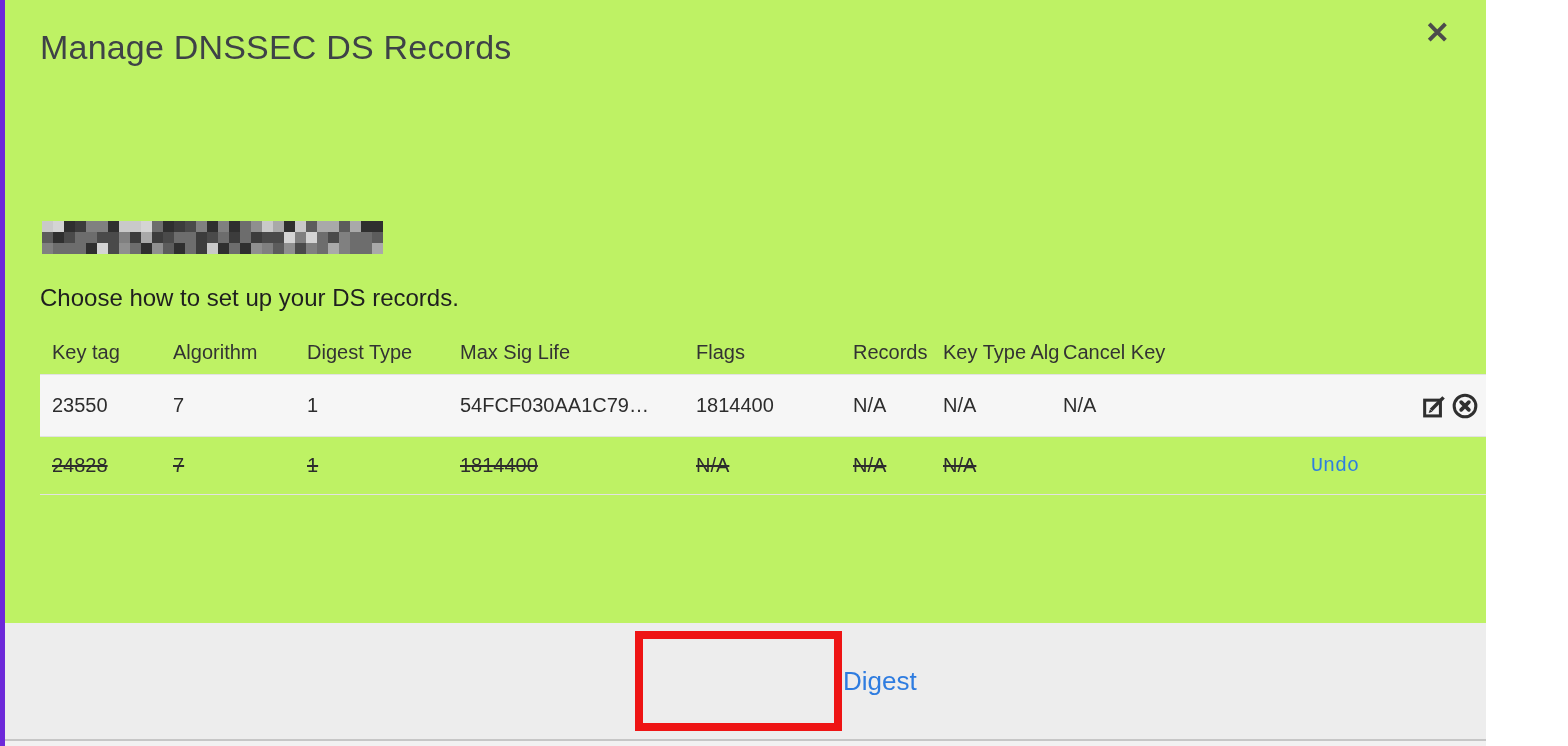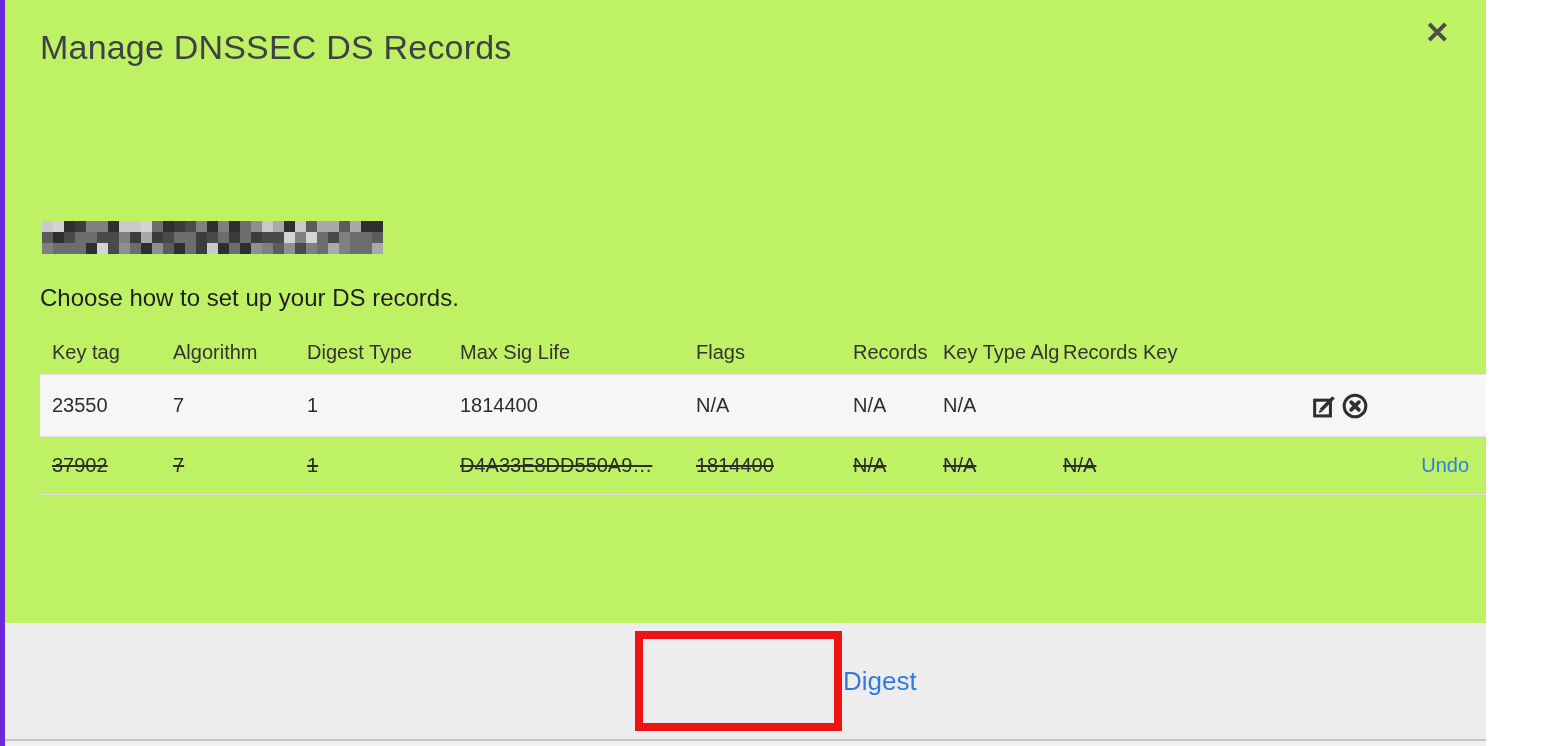--- a/index.html
+++ b/index.html
@@ -28,21 +28,21 @@
   .t-row{
     display:grid;
     grid-template-columns:121px 134px 153px 236px 157px 90px 120px 164px 158px 1fr;
     align-items:center;padding-left:12px;box-sizing:border-box;
   }
   .t-head{height:44px;font-size:20px;color:#333;}
   .t-body-row{height:62px;font-size:20px;color:#2d2d2d;border-top:1px solid #e2e2e2;}
   .t-body-row.striped{background:#f6f6f6;}
   .t-body-row.last{border-bottom:1px solid #e2e2e2;height:59px;}
   .t-body-row.deleted .cell-text{text-decoration:line-through;}
-  .actions-cell{display:flex;justify-content:flex-end;align-items:center;gap:3px;padding-right:16px;}
+  .actions-cell{display:flex;justify-content:flex-end;align-items:center;gap:3px;padding-right:16px;font-family:Liberation Mono, monospace;}
   .icon-btn{width:28px;height:28px;cursor:pointer;display:inline-flex;}
   .undo-link{font-size:20px;color:#2e7ee0;cursor:pointer;text-decoration:none;padding-right:10px;}
   .add-btn{
     position:absolute;left:37px;top:514px;height:39px;padding:0 30px;
     background:#fff;border:2px solid #639a0b;color:#639a0b;font-size:20px;
     font-family:"Liberation Sans",sans-serif;cursor:pointer;box-sizing:border-box;
   }
   .footer{
     position:absolute;left:0;top:623px;width:1563px;height:116px;background:#ededed;
     border-bottom:2px solid #c6c6c6;box-sizing:content-box;
@@ -172,27 +172,28 @@
 
   <div class="ds-table">
     <div class="t-row t-head" id="table-head">
         <div>Key tag</div>
         <div>Algorithm</div>
         <div>Digest Type</div>
         <div>Max Sig Life</div>
         <div>Flags</div>
         <div>Records</div>
         <div>Key Type Alg</div>
-        <div>Records Key</div>
+        <div>Cancel Key</div>
       </div>
     <div id="table-body">
         <div class="t-row t-body-row striped">
           <div><span class="cell-text">23550</span></div>
           <div><span class="cell-text">7</span></div>
           <div><span class="cell-text">1</span></div>
+          <div><span class="cell-text">54FCF030AA1C79…</span></div>
           <div><span class="cell-text">1814400</span></div>
           <div><span class="cell-text">N/A</span></div>
           <div><span class="cell-text">N/A</span></div>
           <div><span class="cell-text">N/A</span></div>
           <div><span class="cell-text"></span></div>
           <div class="actions-cell">
             <span class="icon-btn">
               <svg viewBox="0 0 24 24" width="28" height="28">
                 <rect x="4" y="7" width="13.5" height="13.5" fill="none" stroke="#2f2f2f" stroke-width="2.6"></rect>
                 <path d="M9.5 15.5 L20.2 4.6" stroke="#2f2f2f" stroke-width="3" fill="none"></path>
@@ -201,24 +202,23 @@
             </span>
             <span class="icon-btn">
               <svg viewBox="0 0 24 24" width="28" height="28">
                 <circle cx="12" cy="12" r="9.3" fill="none" stroke="#2f2f2f" stroke-width="2.6"></circle>
                 <path d="M8.7 8.7 L15.3 15.3 M15.3 8.7 L8.7 15.3" stroke="#2f2f2f" stroke-width="3.2" stroke-linecap="round"></path>
               </svg>
             </span>
           </div>
         </div>
         <div class="t-row t-body-row deleted last">
-          <div><span class="cell-text">37902</span></div>
+          <div><span class="cell-text">24828</span></div>
           <div><span class="cell-text">7</span></div>
           <div><span class="cell-text">1</span></div>
-          <div><span class="cell-text">D4A33E8DD550A9…</span></div>
           <div><span class="cell-text">1814400</span></div>
           <div><span class="cell-text">N/A</span></div>
           <div><span class="cell-text">N/A</span></div>
           <div><span class="cell-text">N/A</span></div>
           <div><span class="cell-text"></span></div>
           <div class="actions-cell">
             <a class="undo-link">Undo</a>
           </div>
         </div>
       </div>

